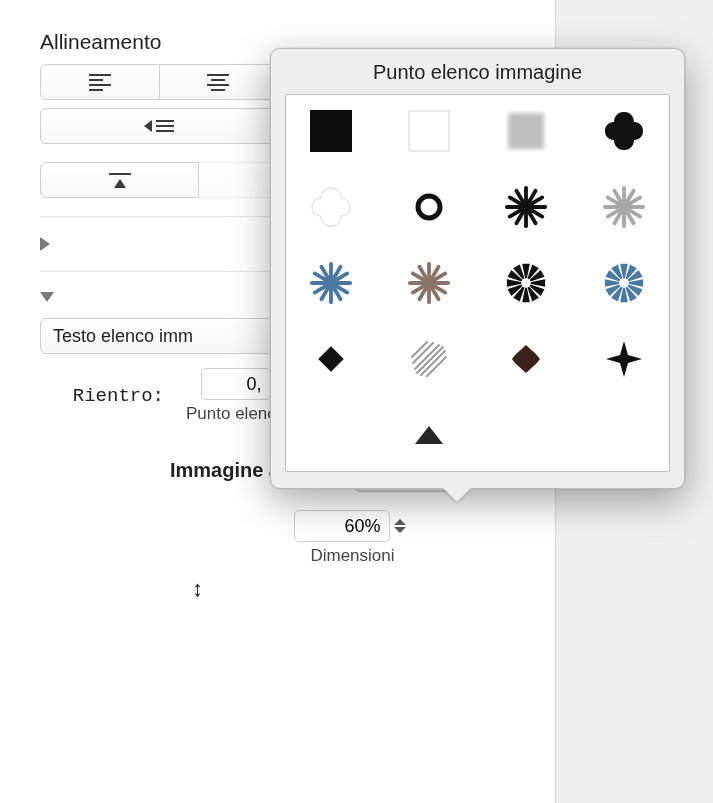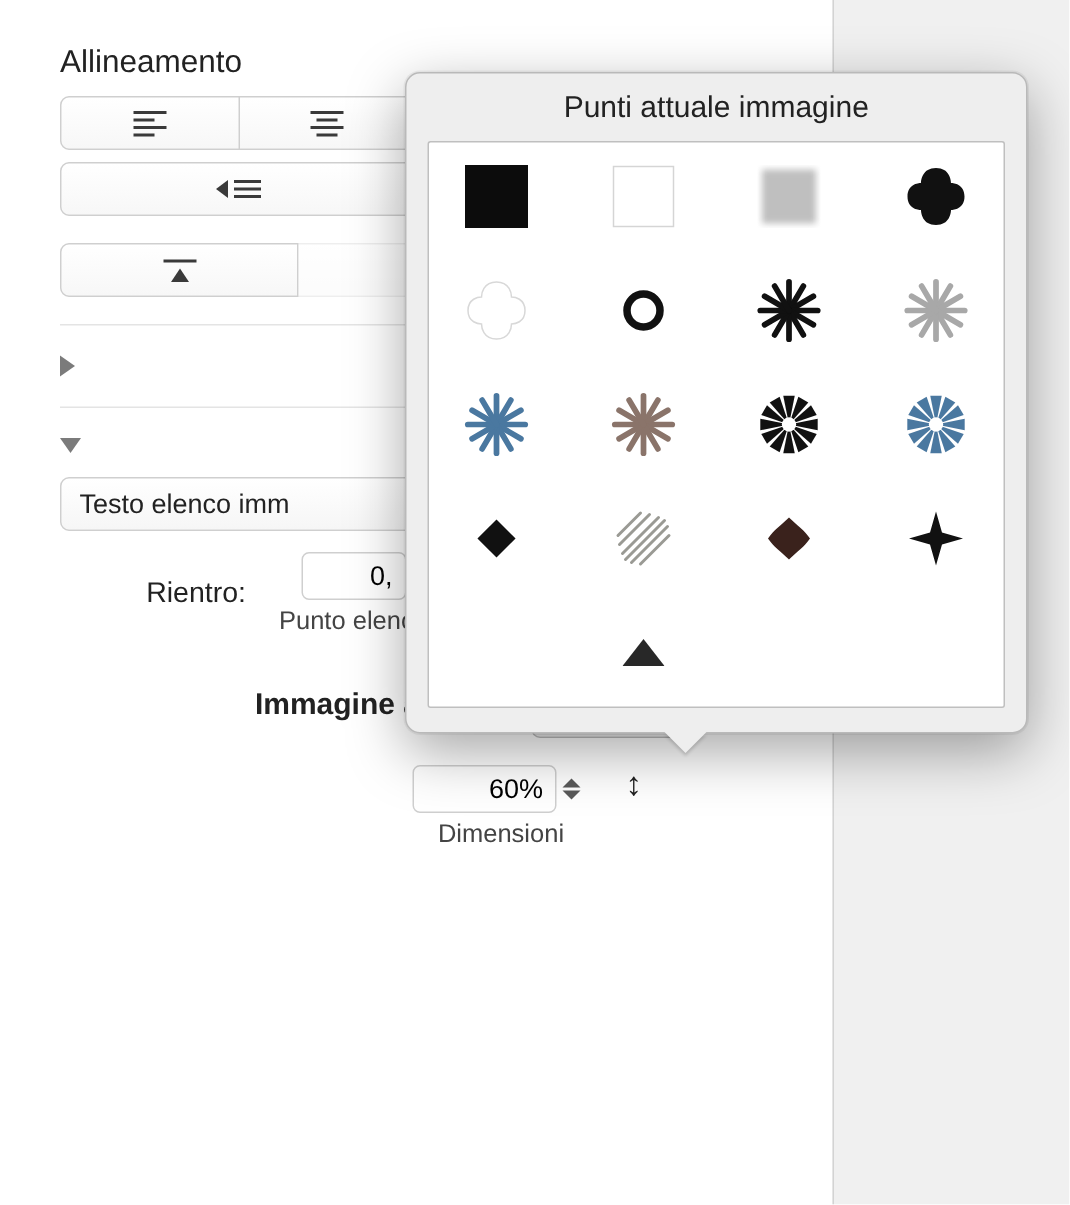--- a/index.html
+++ b/index.html
@@ -186,23 +186,24 @@
       border-left: 5px solid transparent;
       border-right: 5px solid transparent;
       border-top: 6px solid #5a5a5a;
       position:absolute;
       right:10px;
       bottom:12px;
     }
 
     .bottom-row {
       display:flex;
-      gap:22px;
+      gap:10px;
       justify-content:center;
       margin-left:150px;
+      flex-direction:column;
     }
 
     .valign-icon {
       font-size: 22px;
       padding: 0 2px;
     }
 
     
     .right-edge {
       position:absolute;
@@ -387,21 +388,21 @@
 
   <div class="disclosure-row">
     <div class="tri open"></div>
   </div>
 
   <div class="dropdown">
     <span>Testo elenco imm</span>
   </div>
 
   <div class="inline-row" style="gap:18px;">
-    <div class="inline-label" style="width:128px;">Rientro:</div>
+    <div class="inline-label" style="width:128px;font-family:Liberation Mono, monospace;">Rientro:</div>
     <div class="field-group">
       <div class="num-field">
         <input class="num-input" style="width: 70px;" value="0,">
       </div>
       <div class="sub-label">Punto elenco</div>
     </div>
     <div class="field-group" style="margin-left:40px;">
       <div class="sub-label" style="margin-top:34px">Testo</div>
     </div>
   </div>
@@ -426,21 +427,21 @@
       <div class="sub-label">Dimensioni</div>
     </div>
 
     <div class="valign-icon">↕</div>
 
   </div>
 
 </div>
 
 <div class="popover">
-  <div class="popover-title">Punti attuale immagine</div>
+  <div class="popover-title">Punto elenco immagine</div>
 
   <div class="grid-box">
     <div class="bullet-grid">
 
       <div class="bcell">
         <svg width="42" height="42">
             <rect x="0" y="0" width="42" height="42" fill="#0c0c0c"></rect>
           </svg>
       </div>
       <div class="bcell">

